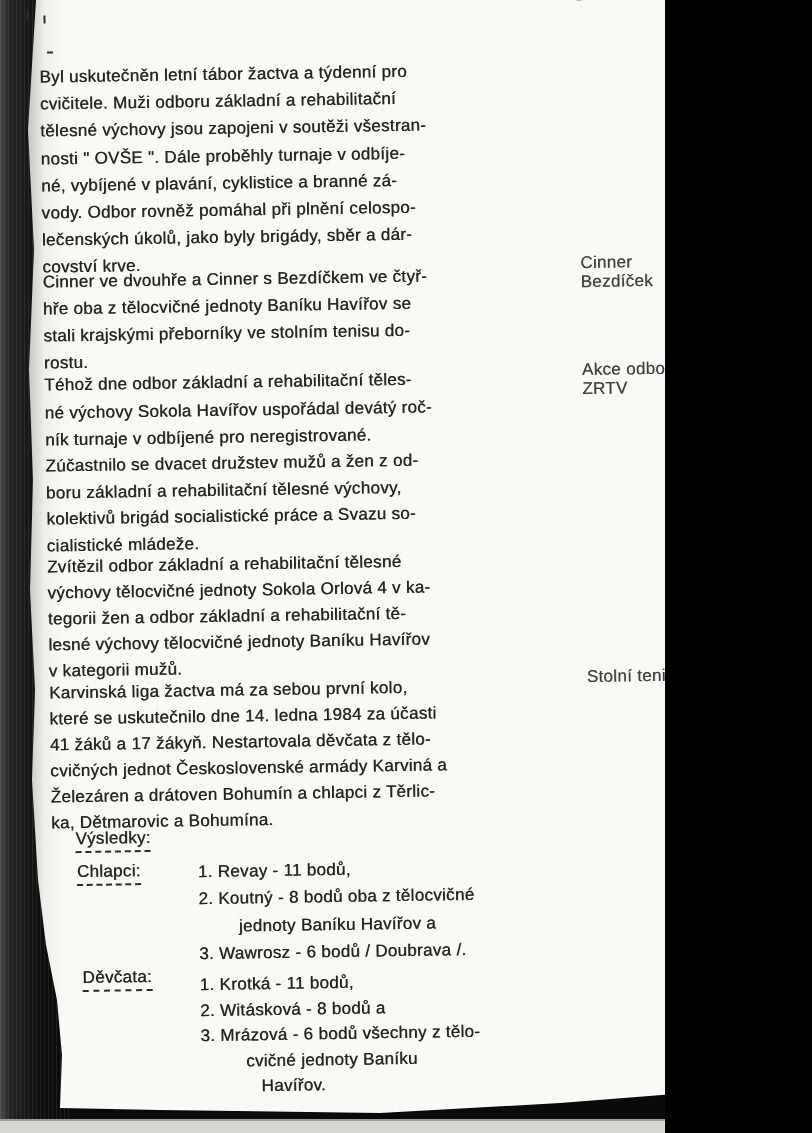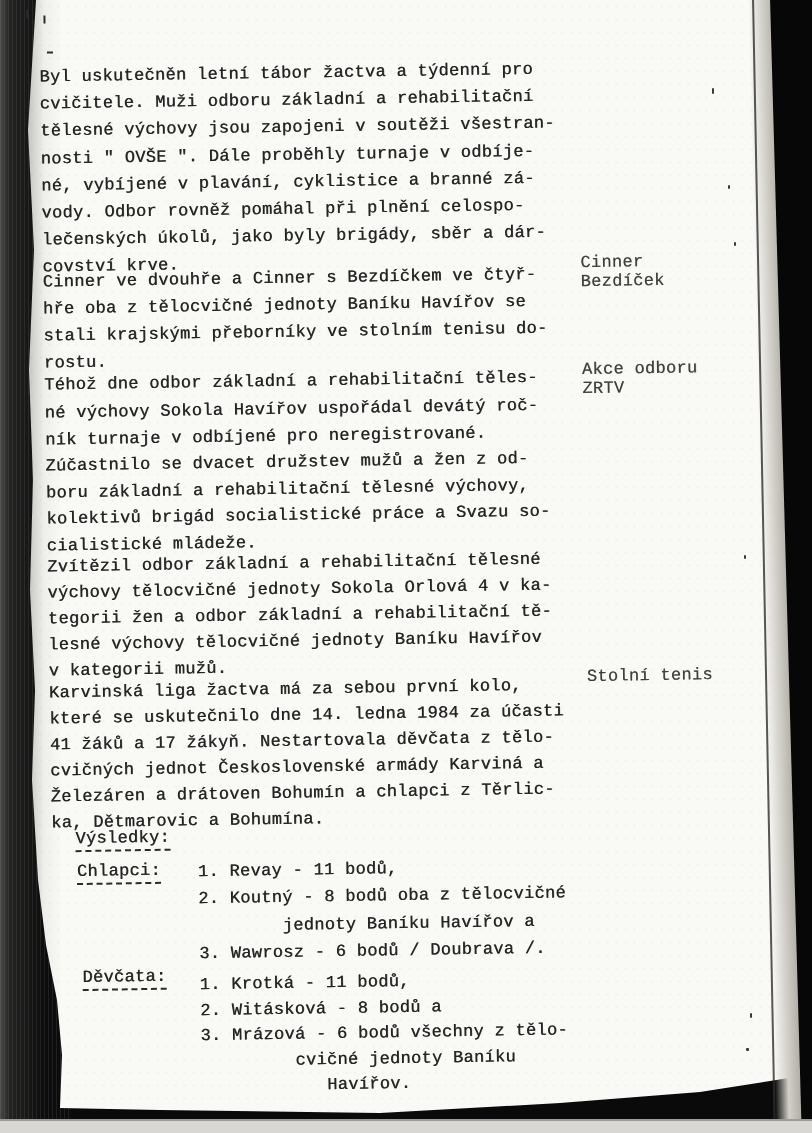--- a/index.html
+++ b/index.html
@@ -1,19 +1,19 @@
 <!DOCTYPE html>
 <html lang="cs"><head>
 <meta charset="utf-8">
 <style>
   html,body{margin:0;padding:0;background:#000;}
   .screen{
-    position:relative;width:812px;height:1133px;overflow:hidden;
+    position:relative;width:665px;height:1133px;overflow:hidden;
     background:#0a0a0a;
-    font-family:Liberation Mono, monospace;
+    font-family:Liberation Sans, sans-serif;
   }
   
   .left-band{
     position:absolute;left:0;top:0;width:72px;height:1120px;
     background:
       repeating-linear-gradient(90deg, rgba(150,150,150,0.14) 0 1px, rgba(0,0,0,0) 1px 4px),
       linear-gradient(to right,#4a4a48 0px,#232322 10px,#0c0c0c 45px);
   }
   
   .paper{

